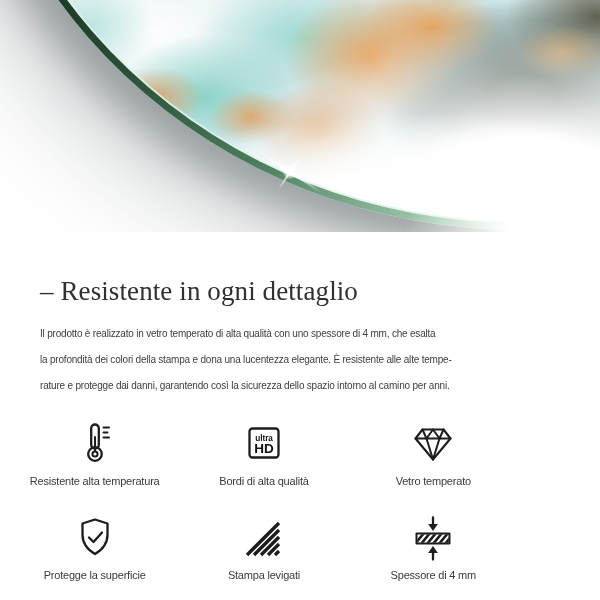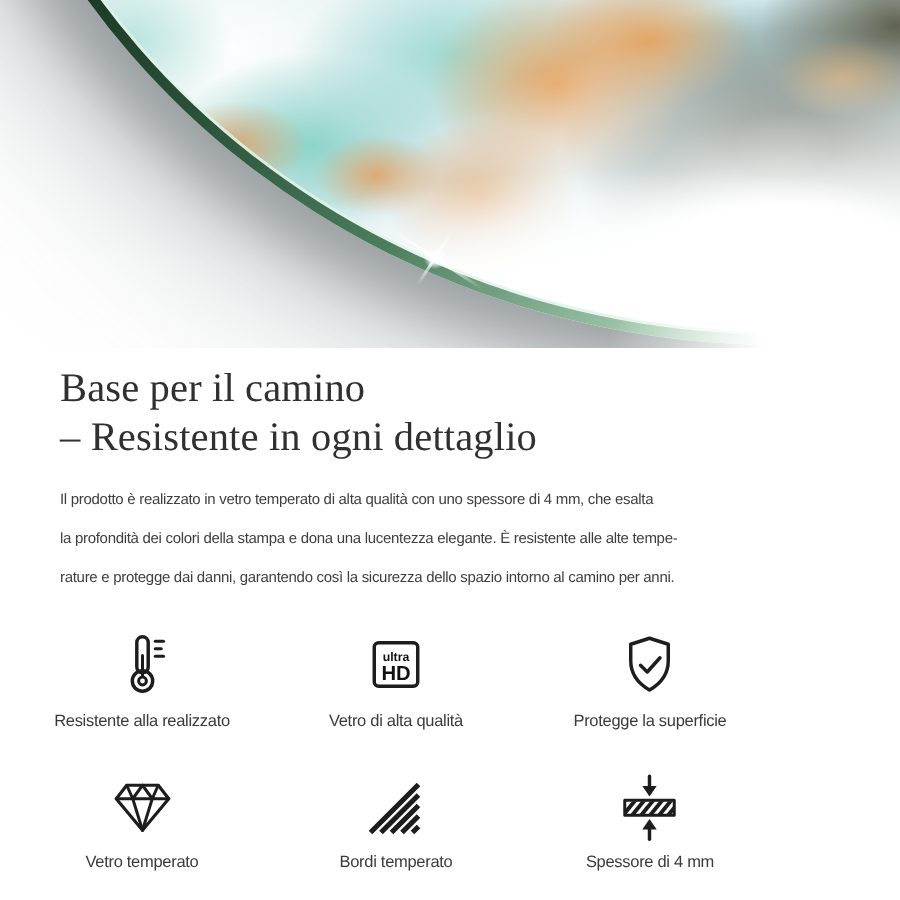--- a/index.html
+++ b/index.html
@@ -94,63 +94,53 @@
 
 <div class="hero">
   <div class="glass">
     <div class="glass-art"></div>
   </div>
   <div class="sparkle"></div>
   <div class="hero-fade"></div>
 </div>
 
 <div class="content">
-  <h1><span>Base per il camino</span><br><span>– Resistente in ogni dettaglio</span></h1>
+  <h1><br><span>– Resistente in ogni dettaglio</span></h1>
 
   <p class="lead">Il prodotto è realizzato in vetro temperato di alta qualità con uno spessore di 4 mm, che esalta
 la profondità dei colori della stampa e dona una lucentezza elegante. È resistente alle alte tempe-
 rature e protegge dai danni, garantendo così la sicurezza dello spazio intorno al camino per anni.</p>
 </div>
 
 <div class="features">
 
   <div class="feature">
     <div class="iconbox">
       <svg width="48" height="48" viewBox="0 0 48 48">
         <rect class="stroke" x="20.2" y="5.5" width="7.6" height="24" rx="3.8"></rect>
         <circle class="stroke" cx="24" cy="35" r="6.8"></circle>
         <circle class="stroke thin" cx="24" cy="35" r="2.6"></circle>
         <line class="stroke thin" x1="24" y1="32" x2="24" y2="18"></line>
         <line class="stroke thin" x1="32.5" y1="8.5" x2="38" y2="8.5"></line>
         <line class="stroke thin" x1="32.5" y1="13.5" x2="36.5" y2="13.5"></line>
         <line class="stroke thin" x1="32.5" y1="18.5" x2="38" y2="18.5"></line>
       </svg>
     </div>
-    <div class="flabel">Resistente alla realizzato</div>
+    <div class="flabel">Resistente alta temperatura</div>
   </div>
 
   <div class="feature">
     <div class="iconbox">
       <svg width="48" height="48" viewBox="0 0 48 48">
         <rect class="stroke" x="9.5" y="9.5" width="29" height="29" rx="3"></rect>
         <text class="icontext" x="24" y="21.5" font-size="8.2" text-anchor="middle">ultra</text>
         <text class="icontext" x="24" y="34" font-size="13.5" text-anchor="middle">HD</text>
       </svg>
     </div>
-    <div class="flabel">Vetro di alta qualità</div>
-  </div>
-
-  <div class="feature">
-    <div class="iconbox">
-      <svg width="48" height="48" viewBox="0 0 48 48">
-        <path class="stroke" d="M24 6.5 L36.5 10.5 V21.5 C36.5 30.5 31 37 24 41 C17 37 11.5 30.5 11.5 21.5 V10.5 Z"></path>
-        <path class="stroke" d="M18 24.5 L22.5 29 L31 19.5"></path>
-      </svg>
-    </div>
-    <div class="flabel">Protegge la superficie</div>
+    <div class="flabel">Bordi di alta qualità</div>
   </div>
 
   <div class="feature">
     <div class="iconbox">
       <svg width="48" height="48" viewBox="0 0 48 48">
         <path class="stroke" style="stroke-width:2.1" d="M13.5 10.5 H34.5 L41.5 19.5 L24 40.5 L6.5 19.5 Z"></path>
         <line class="stroke thin" x1="6.5" y1="19.5" x2="41.5" y2="19.5"></line>
         <line class="stroke thin" x1="13.5" y1="10.5" x2="17.5" y2="19.5"></line>
         <line class="stroke thin" x1="24" y1="10.5" x2="17.5" y2="19.5"></line>
         <line class="stroke thin" x1="24" y1="10.5" x2="30.5" y2="19.5"></line>
@@ -158,30 +148,40 @@
         <line class="stroke thin" x1="17.5" y1="19.5" x2="24" y2="40.5"></line>
         <line class="stroke thin" x1="30.5" y1="19.5" x2="24" y2="40.5"></line>
       </svg>
     </div>
     <div class="flabel">Vetro temperato</div>
   </div>
 
   <div class="feature">
     <div class="iconbox">
       <svg width="48" height="48" viewBox="0 0 48 48">
+        <path class="stroke" d="M24 6.5 L36.5 10.5 V21.5 C36.5 30.5 31 37 24 41 C17 37 11.5 30.5 11.5 21.5 V10.5 Z"></path>
+        <path class="stroke" d="M18 24.5 L22.5 29 L31 19.5"></path>
+      </svg>
+    </div>
+    <div class="flabel">Protegge la superficie</div>
+  </div>
+
+  <div class="feature">
+    <div class="iconbox">
+      <svg width="48" height="48" viewBox="0 0 48 48">
         <g stroke="#1d1d1d" stroke-width="3.4" stroke-linecap="butt" fill="none">
           <line x1="7" y1="42" x2="39" y2="10"></line>
           <line x1="14" y1="42" x2="39" y2="17"></line>
           <line x1="21" y1="42" x2="39" y2="24"></line>
           <line x1="28" y1="42" x2="39" y2="31"></line>
           <line x1="35" y1="42" x2="39" y2="38"></line>
         </g>
       </svg>
     </div>
-    <div class="flabel">Bordi temperato</div>
+    <div class="flabel">Stampa levigati</div>
   </div>
 
   <div class="feature">
     <div class="iconbox">
       <svg width="48" height="48" viewBox="0 0 48 48">
         <defs>
           <clipPath id="barclip">
               <rect x="8.2" y="21.2" width="31.6" height="8.6"></rect>
             </clipPath>
         </defs>

